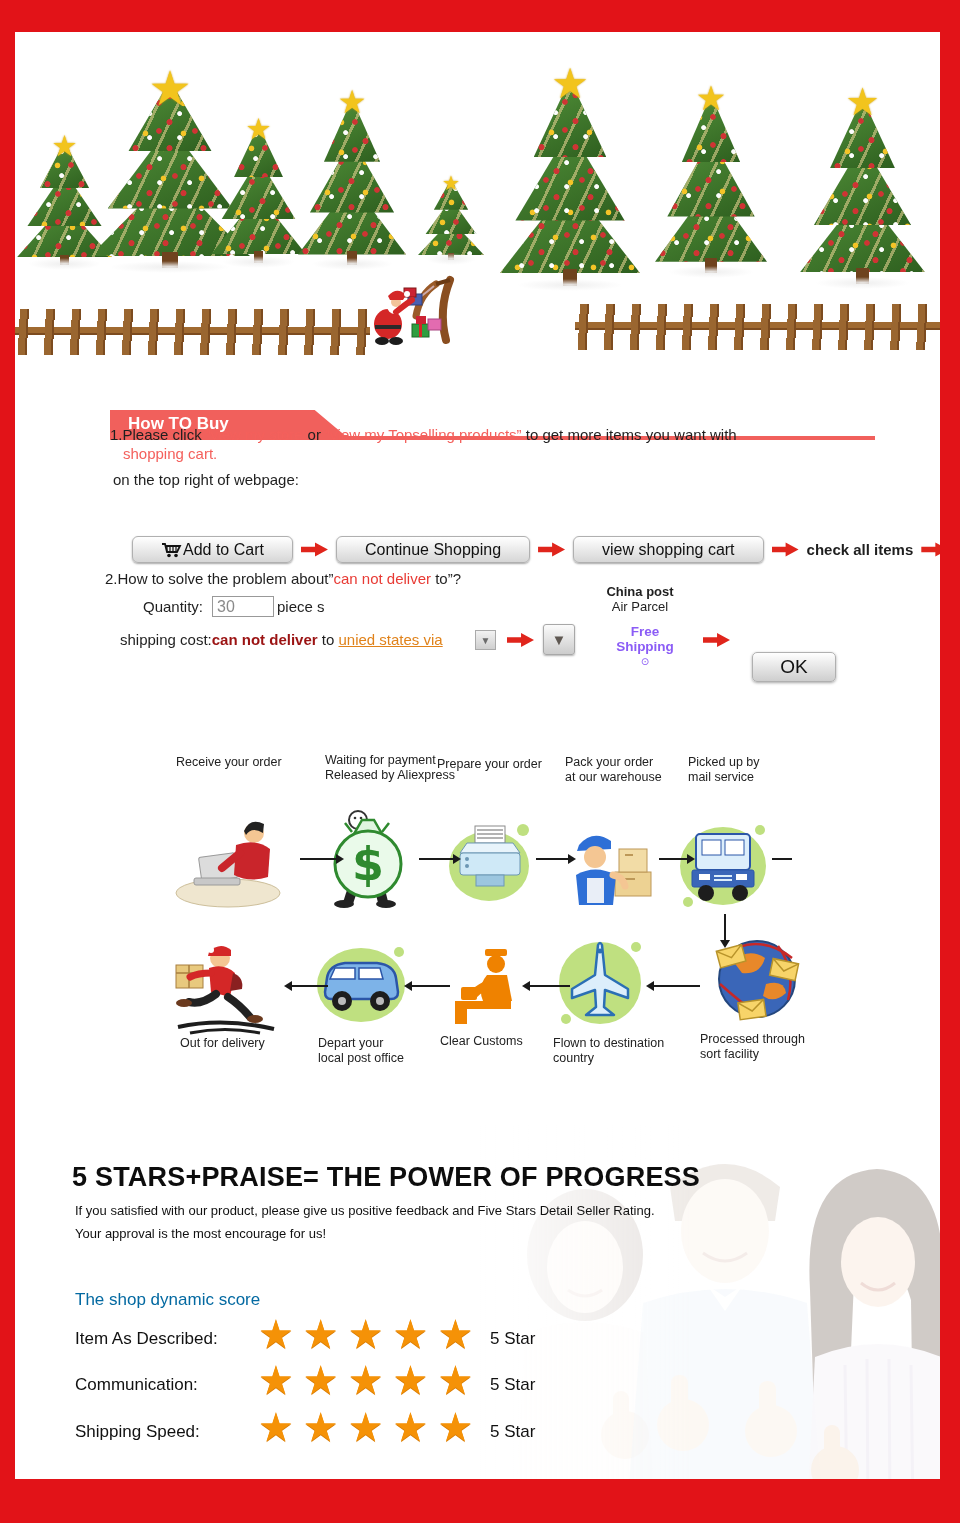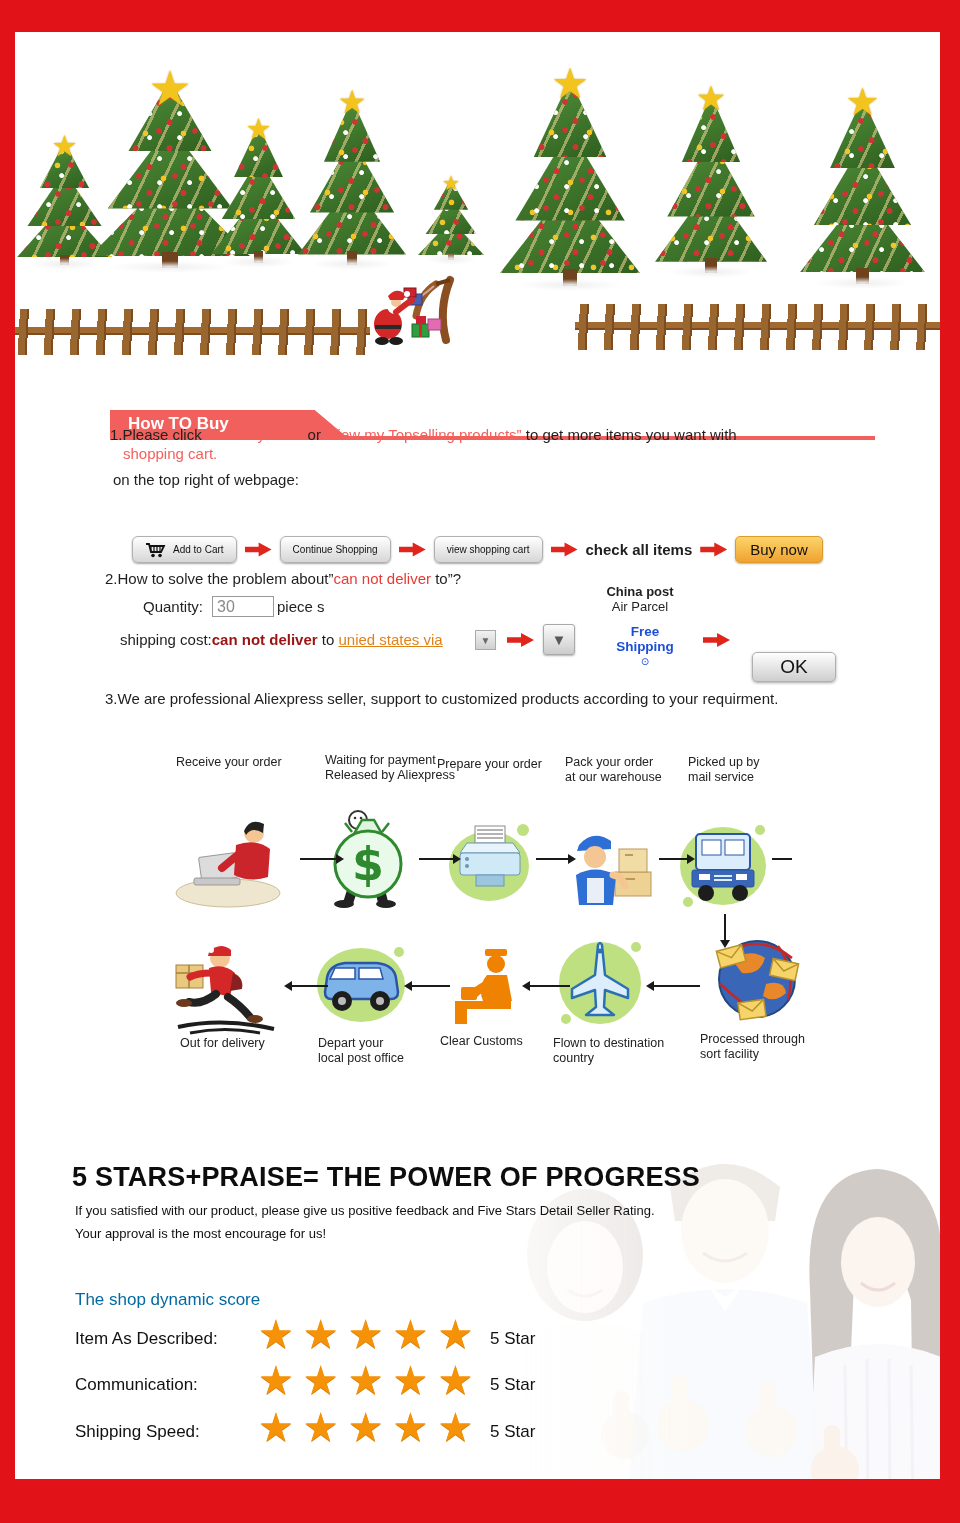--- a/index.html
+++ b/index.html
@@ -38,27 +38,27 @@
           clip-path:polygon(0 0,86% 0,100% 100%,0 100%);color:#fff;font-weight:bold;font-size:17px;
           line-height:28px;padding-left:18px;box-sizing:border-box;}
   .banner-line{position:absolute;left:95px;top:404px;width:765px;height:4px;background:#f1605c;}
 
   
   .t{position:absolute;font-size:15px;line-height:20px;}
   .red{color:#f4605c;}
   .maroon{color:#9b1313;font-weight:bold;}
   .brightred{color:#e83a34;}
   .olink{color:#e0821a;text-decoration:underline;}
-  .orange{color:#1d4ed8;}
+  .orange{color:#8b5cf6;}
 
   
   .btn-row{position:absolute;left:117px;top:504px;display:flex;align-items:center;gap:8px;}
-  .sbtn{display:inline-flex;align-items:center;justify-content:center;gap:6px;height:27px;padding:0 12px;
+  .sbtn{display:inline-flex;align-items:center;justify-content:center;height:27px;padding:0 28px;
         background:linear-gradient(#ffffff,#d6d6d6);border:1px solid #b0b0b0;border-radius:6px;
-        font-size:10px;color:#111;box-shadow:0 1px 2px rgba(0,0,0,.35);white-space:nowrap;}
+        font-size:16px;color:#111;box-shadow:0 1px 2px rgba(0,0,0,.35);white-space:nowrap;}
   .obtn{display:inline-flex;align-items:center;justify-content:center;height:27px;padding:0 14px;
         background:linear-gradient(#fcd46a,#f0a231);border:1px solid #dd9b28;border-radius:5px;
         font-size:15px;color:#111;box-shadow:0 1px 2px rgba(0,0,0,.3);white-space:nowrap;}
   .check-all{font-size:15px;font-weight:bold;white-space:nowrap;}
   .rarrow{width:27px;height:16px;background:#e0251c;flex:none;
           clip-path:polygon(0 33%,52% 33%,52% 6%,100% 50%,52% 94%,52% 67%,0 67%);}
   .rarrow.abs{position:absolute;}
 
   
   .qinput{position:absolute;left:212px;top:595px;width:52px;height:17px;border:1px solid #999;
@@ -253,21 +253,20 @@
     <div class="fship orange" style="left:570px;top:592px;">
       <div>Free</div>
       <div>Shipping</div>
       <div style="font-size:10px;font-weight:normal;">⊙</div>
     </div>
     <div class="rarrow abs" style="left:688px;top:600px;"></div>
     <button class="okbtn">
         <span>OK</span>
       </button>
 
-    <div class="t" style="left:90px;top:657px;width:780px;">3.We are professional Aliexpress seller, support to customized products according to your requirment.</div>
 
     <div class="flabel" style="left:161px;top:723px;">
         <div>Receive your order</div>
         <div></div>
       </div>
     <div class="flabel" style="left:310px;top:721px;">
         <div>Waiting for payment</div>
         <div>Released by Aliexpress</div>
       </div>
     <div class="flabel" style="left:422px;top:725px;">

